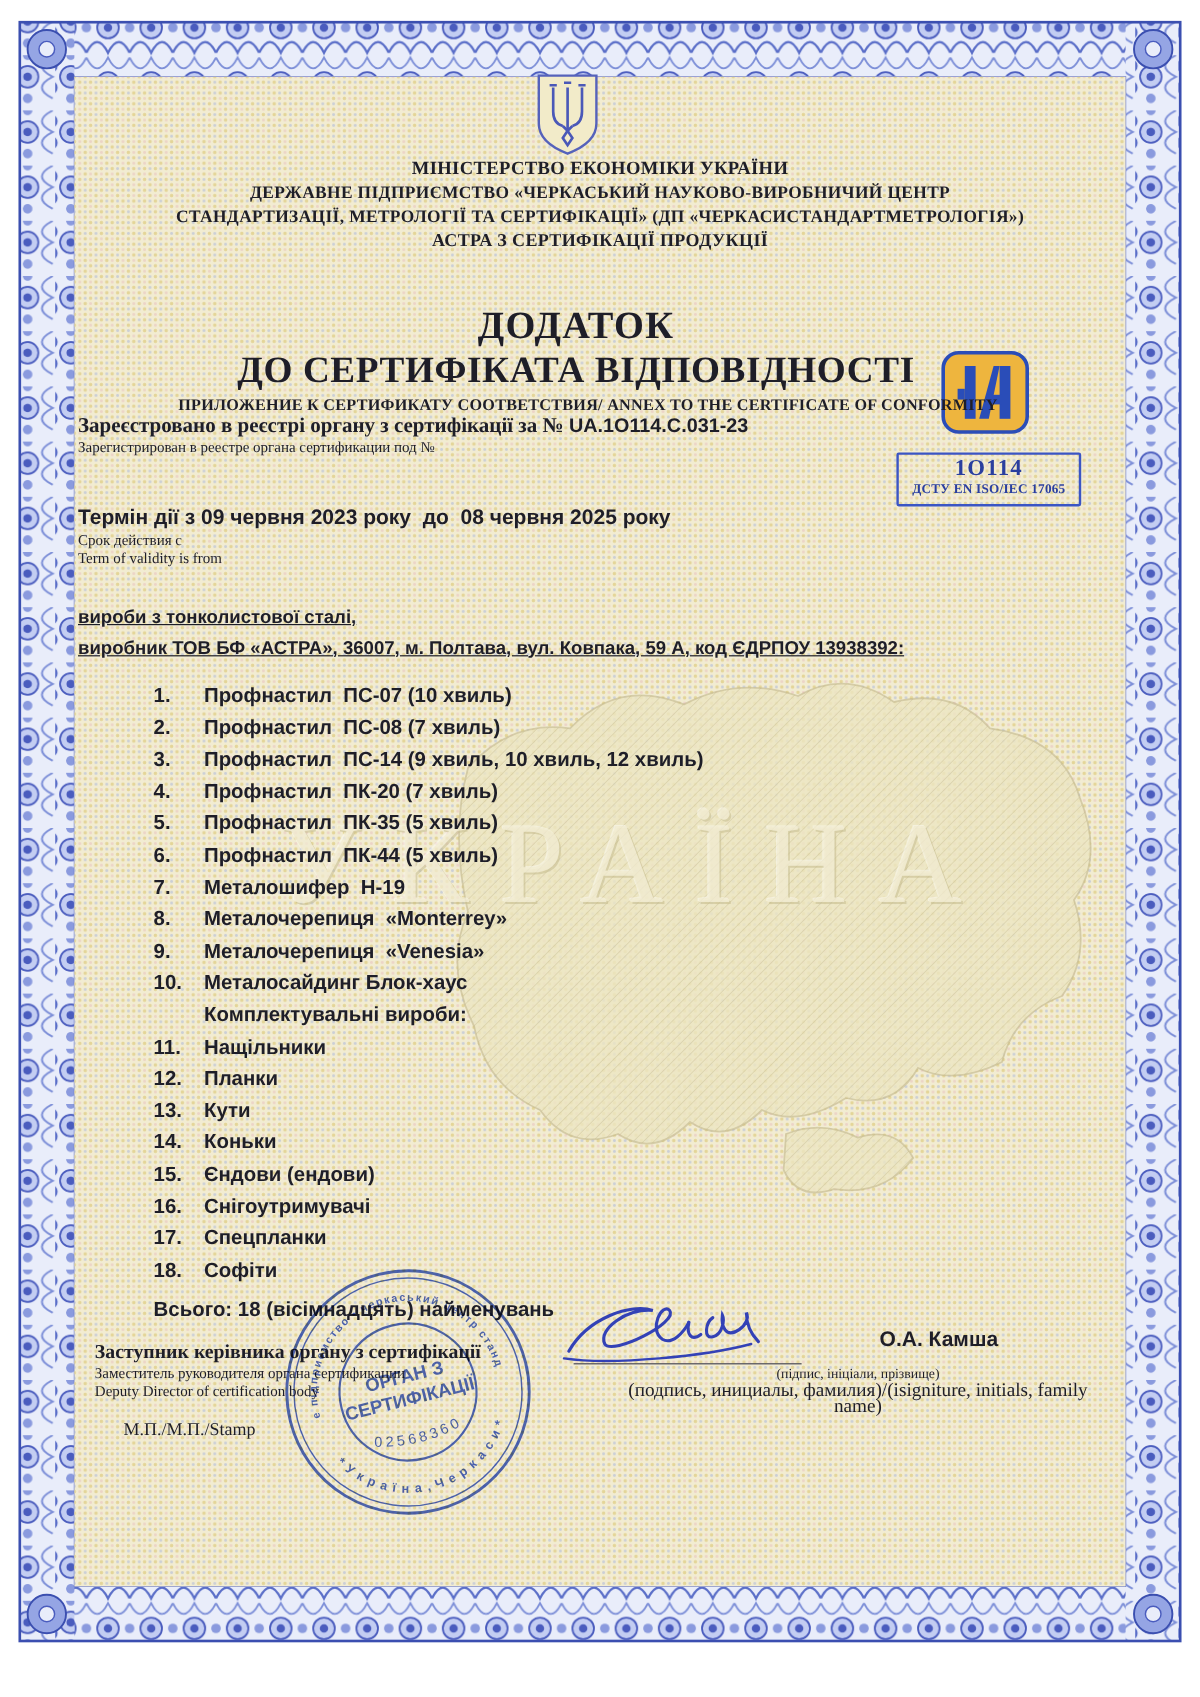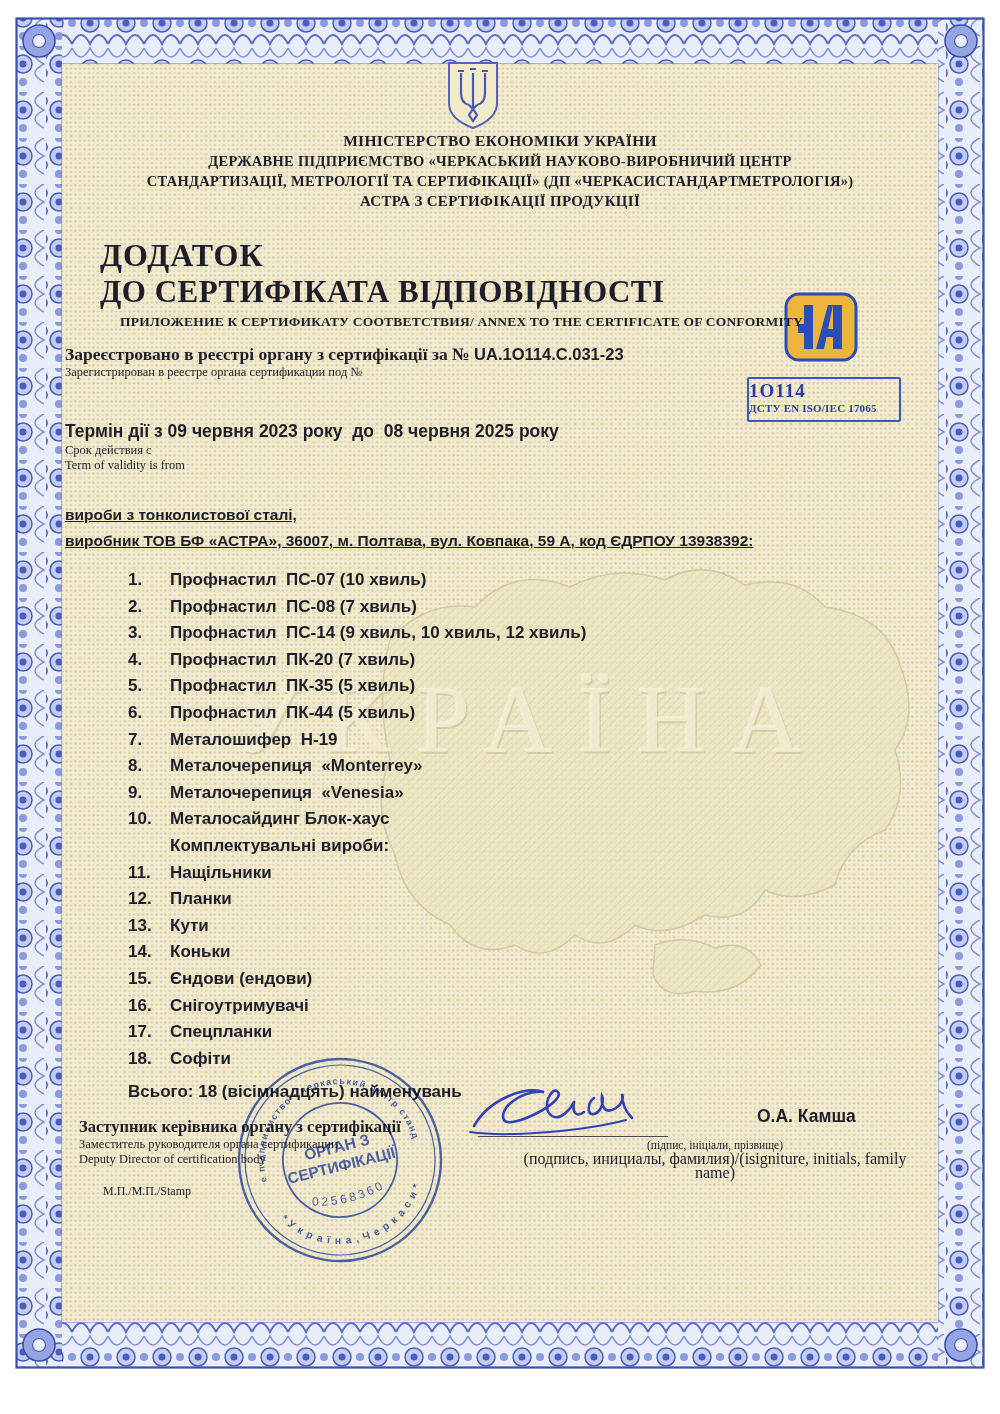--- a/index.html
+++ b/index.html
@@ -19,52 +19,52 @@
   .wm-text{position:absolute;left:140px;top:664px;width:780px;text-align:center;z-index:2;
     font-family:"Liberation Serif",serif;font-weight:normal;font-size:96px;letter-spacing:26px;
     color:rgba(243,238,214,.92);
     text-shadow:1.5px 1.5px 0 rgba(198,188,143,.75), -1px -1px 0 rgba(255,255,252,.6);
     opacity:.75;}
   .abs{position:absolute;z-index:3;}
   .hdr{left:70px;top:130px;width:860px;text-align:center;font-weight:bold;letter-spacing:.3px;}
   .hdr .l1{font-size:15.5px;line-height:21px;}
   .hdr .l2,.hdr .l3{font-size:14.5px;line-height:20px;}
   .hdr .l4{font-size:15px;line-height:21px;}
-  .ttl{left:100px;top:236px;width:760px;text-align:left;font-weight:bold;}
+  .ttl{left:100px;top:252px;width:760px;text-align:center;font-weight:bold;}
   .ttl .t1{font-size:32px;line-height:38px;letter-spacing:1px;}
   .ttl .t2{font-size:31px;line-height:36px;letter-spacing:.5px;}
   .ttl .t3{font-size:13.5px;line-height:18px;margin-top:3px;letter-spacing:.2px;padding-left:20px;}
   .logo{left:784px;top:292px;z-index:2;}
   .codebox{left:747px;top:377px;width:150px;height:41px;border:2px solid #3b55c4;border-radius:2px;
-    color:#2a3f9f;font-weight:bold;}
+    text-align:center;color:#2a3f9f;font-weight:bold;}
   .codebox .c1{font-size:19px;line-height:22px;margin-top:1px;letter-spacing:1px;}
   .codebox .c2{font-size:11px;line-height:13px;letter-spacing:.2px;}
   .reg{left:65px;top:343px;width:700px;}
   .reg .r1{font-size:17.5px;font-weight:bold;line-height:22px;}
   .reg .num{font-family:"Liberation Sans",sans-serif;font-size:16.5px;}
   .reg .r2,.reg .r3{font-size:12.5px;line-height:15px;}
   .val{left:65px;top:419px;width:700px;}
   .val .v1{font-family:"Liberation Sans",sans-serif;font-size:17.5px;font-weight:bold;line-height:24px;white-space:pre-wrap;}
   .val .v2,.val .v3{font-size:12.5px;line-height:15px;}
   .prod{left:65px;top:502px;width:830px;font-family:"Liberation Sans",sans-serif;
     font-size:15.5px;font-weight:bold;line-height:25.5px;text-decoration:underline;}
   .items{left:128px;top:570px;width:720px;font-family:"Liberation Sans",sans-serif;
     font-size:17px;font-weight:bold;}
   .items .row{display:flex;height:26.6px;align-items:flex-start;}
   .items .num{width:42px;flex:none;}
   .items .txt{white-space:pre-wrap;}
   .total{left:128px;top:1082px;font-family:"Liberation Sans",sans-serif;font-size:17px;font-weight:bold;}
   .role{left:79px;top:1116px;width:460px;}
   .role .ro1{font-size:16.5px;font-weight:bold;line-height:21px;}
   .role .ro2,.role .ro3{font-size:12.5px;line-height:15px;}
-  .mp{left:103px;top:1184px;font-size:12px;}
+  .mp{left:103px;top:1184px;font-size:15px;}
   .stamp{left:233px;top:1053px;z-index:4;mix-blend-mode:multiply;opacity:.85;}
   .sig{left:468px;top:1080px;z-index:4;}
   .sigline{left:478px;top:1136px;width:190px;border-top:1.5px solid #4a4a55;z-index:3;}
-  .signer{left:733px;top:1106px;font-family:"Liberation Sans",sans-serif;font-size:17.5px;font-weight:bold;margin-left:24px;}
+  .signer{left:733px;top:1106px;font-family:"Liberation Sans",sans-serif;font-size:17.5px;font-weight:bold;}
   .caps{left:515px;top:1139px;width:400px;text-align:center;}
   .caps .cp1{font-size:11.5px;line-height:13px;}
   .caps .cp2{font-size:16px;line-height:14px;}
 </style>
 </head>
 <body>
 
 <div class="page">
 
   <svg class="frame" width="1000" height="1414" viewBox="0 0 1000 1414">

